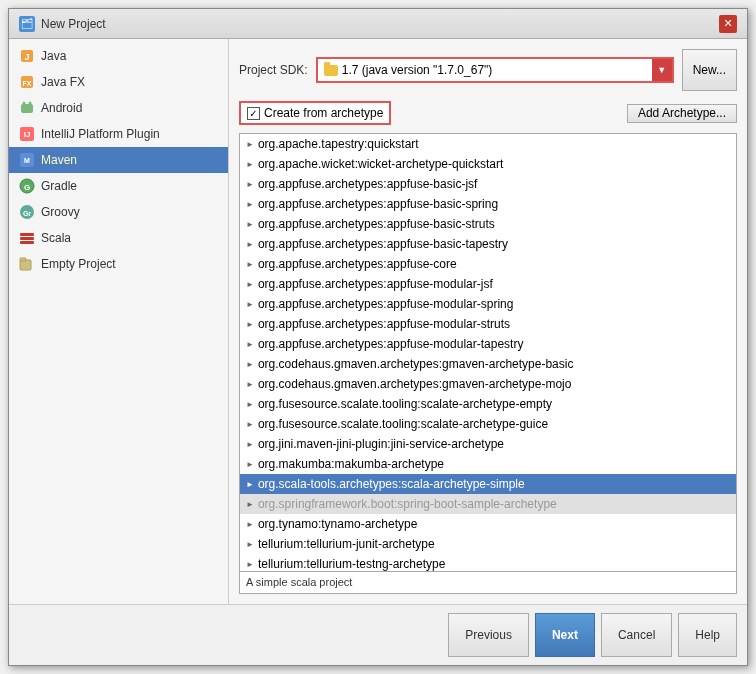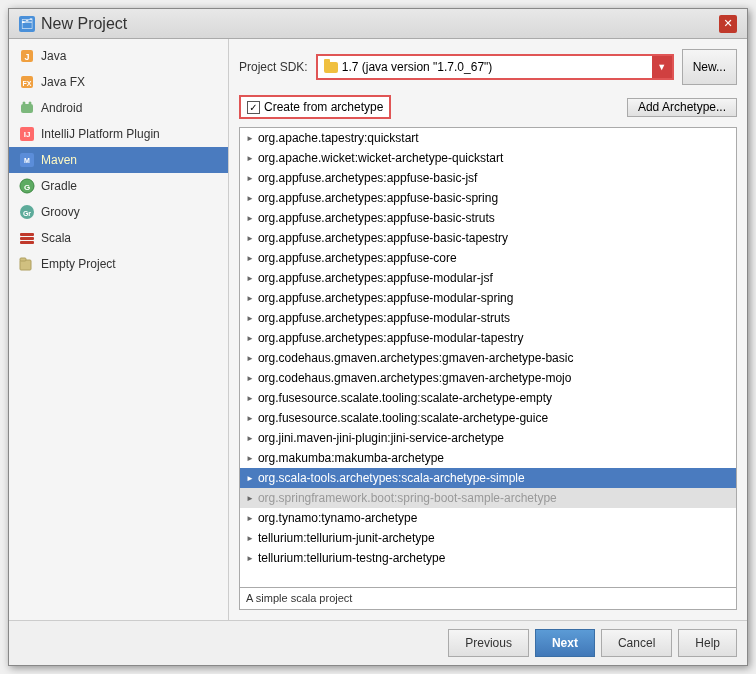--- a/index.html
+++ b/index.html
@@ -42,21 +42,21 @@
       height: 16px;
       background: #4a90d9;
       border-radius: 2px;
       display: flex;
       align-items: center;
       justify-content: center;
       font-size: 10px;
       color: white;
     }
     .title-text {
-      font-size: 16px;
+      font-size: 12px;
       font-weight: normal;
       color: #333;
       text-align: center;
     }
     .title-close {
       width: 18px;
       height: 18px;
       background: #c0392b;
       border: none;
       cursor: pointer;
@@ -110,21 +110,21 @@
       align-items: center;
       gap: 8px;
       margin-bottom: 10px;
     }
     .sdk-label {
       font-size: 12px;
       color: #333;
       white-space: nowrap;
     }
     .new-btn {
-      height: 36px;
+      height: 42px;
       padding: 0 10px;
       background: linear-gradient(to bottom, #f5f5f5, #e0e0e0);
       border: 1px solid #aaa;
       cursor: pointer;
       font-size: 12px;
       white-space: nowrap;
     }
     .archetype-row {
       display: flex;
       align-items: center;
@@ -204,21 +204,21 @@
     .footer {
       display: flex;
       justify-content: flex-end;
       align-items: center;
       padding: 8px 10px;
       gap: 6px;
       border-top: 1px solid #ccc;
       background: #f0f0f0;
     }
     .footer-btn {
-      height: 28px;
+      height: 44px;
       padding: 0 16px;
       background: linear-gradient(to bottom, #f5f5f5, #e0e0e0);
       border: 1px solid #aaa;
       cursor: pointer;
       font-size: 12px;
       color: #333;
     }
     .footer-btn.primary {
       background: linear-gradient(to bottom, #5b9bd6, #4178b8);
       color: white;

